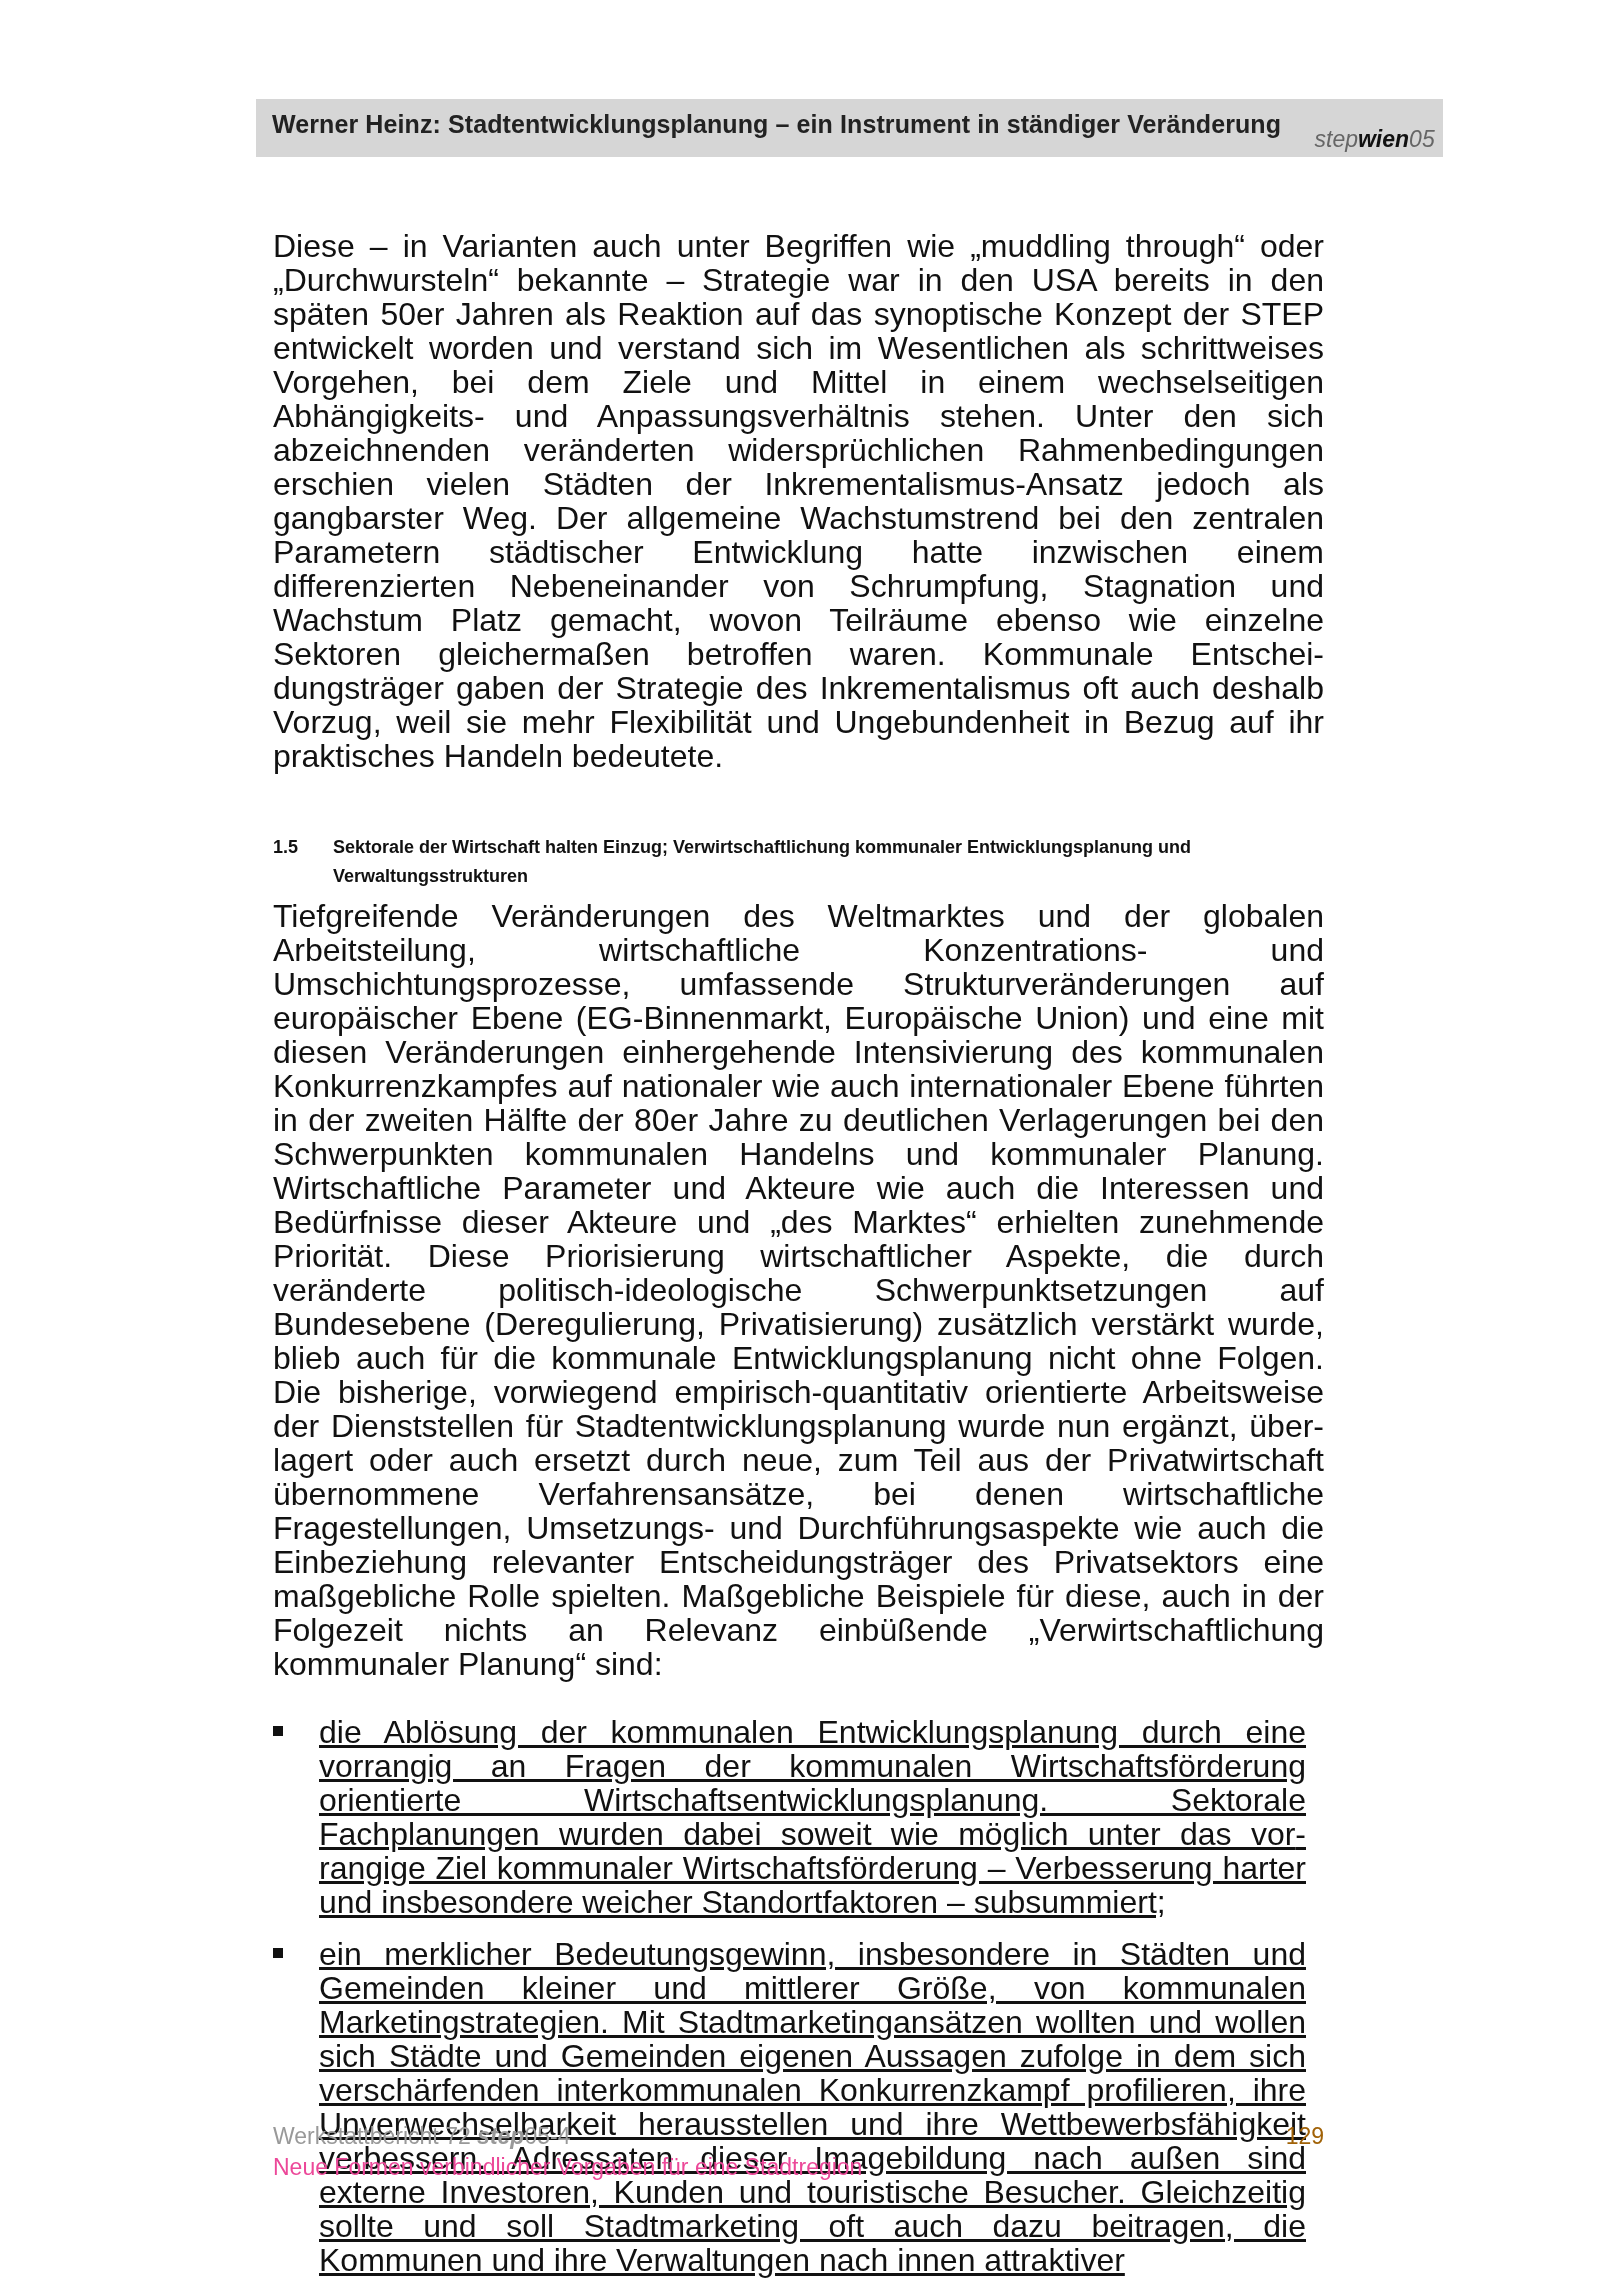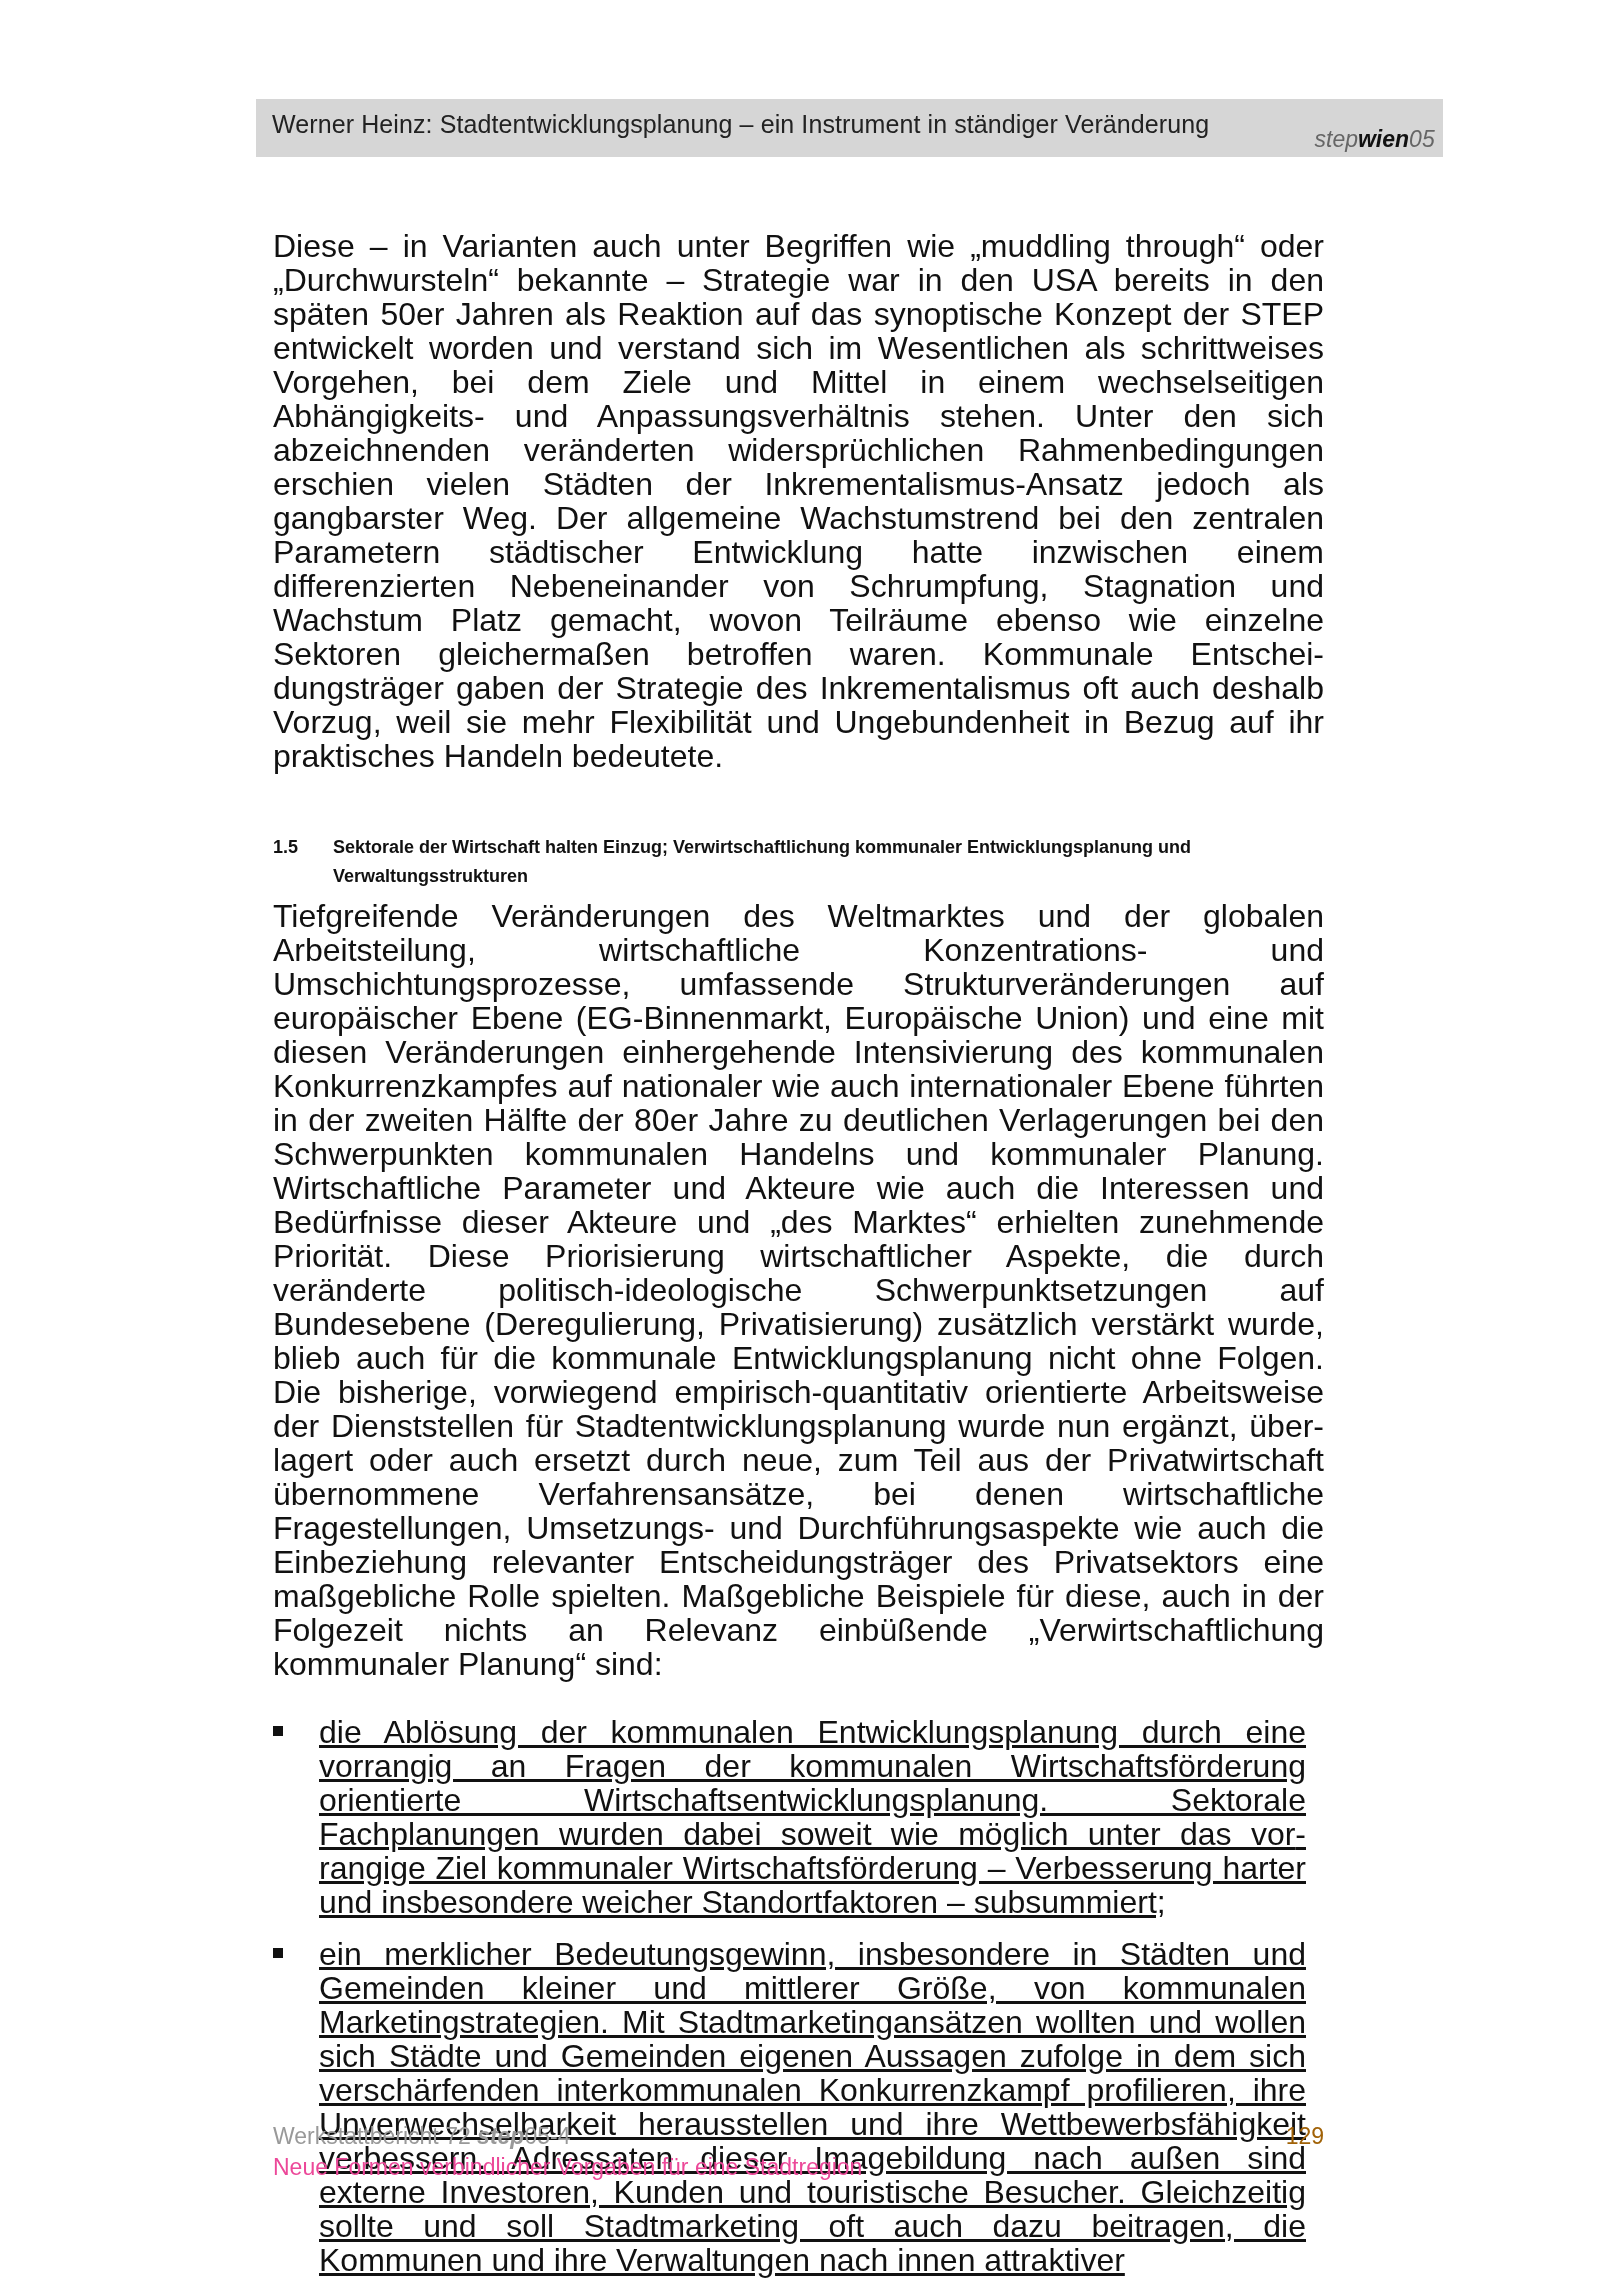--- a/index.html
+++ b/index.html
@@ -1,18 +1,18 @@
 <!DOCTYPE html>
 <html style="font-size:13px"><head>
 <meta charset="utf-8">
 <style>
   html, body { margin: 0; padding: 0; background: #ffffff; }
   body { width: 1622px; height: 2295px; position: relative; overflow: hidden; font-family: "Liberation Sans", sans-serif; color: #111; }
   .header-bar { position: absolute; left: 256px; top: 99px; width: 1187px; height: 58px; background: #d6d6d6; }
-  .header-title { position: absolute; left: 16px; top: 11.4px; font-size: 25px; font-weight: normal; color: #222; letter-spacing: 0.1px; white-space: nowrap; }
+  .header-title { position: absolute; left: 16px; top: 11.4px; font-size: 25px; font-weight: bold; color: #222; letter-spacing: 0.1px; white-space: nowrap; }
   .logo { position: absolute; right: 6.5px; top: 27px; width: 122px; height: 36px; }
   .logo-text { font-size: 23px; color: #666; font-style: italic; white-space: nowrap; }
   .logo-text b { color: #111; font-style: italic; }
   .content { position: absolute; left: 273px; top: 229px; width: 1051px; }
   p.body { margin: 0; font-size: 32px; line-height: 34px; text-align: justify; hyphens: manual; }
   .section-heading { margin-top: 60px; display: flex; font-size: 18px; font-weight: bold; line-height: 29px; }
   .section-num { width: 60px; flex: none; }
   .section-text { flex: 1; }
   .p2 { margin-top: 8px !important; }
   ul.bullets { list-style: none; margin: 34px 18px 0 0; padding: 0; text-decoration: underline; }

